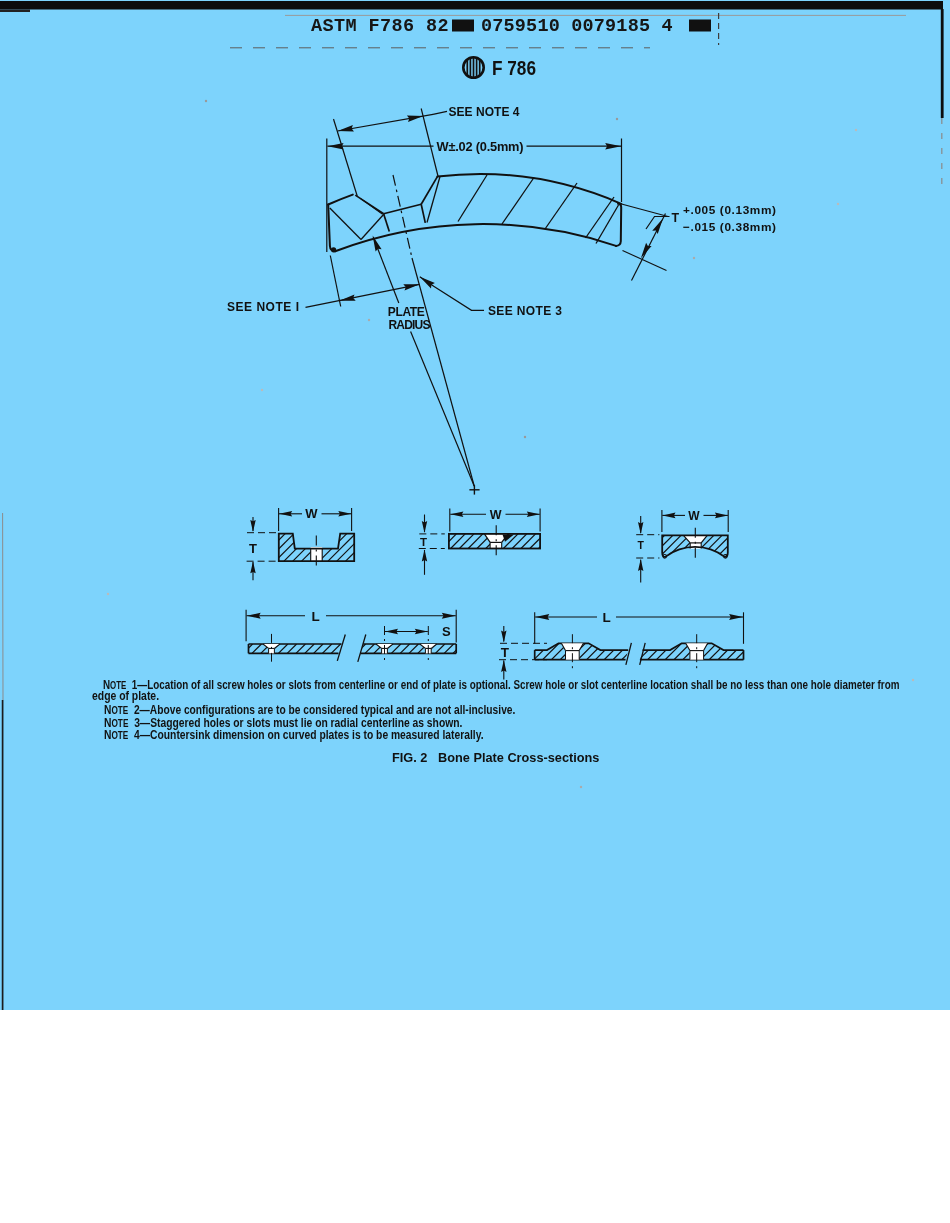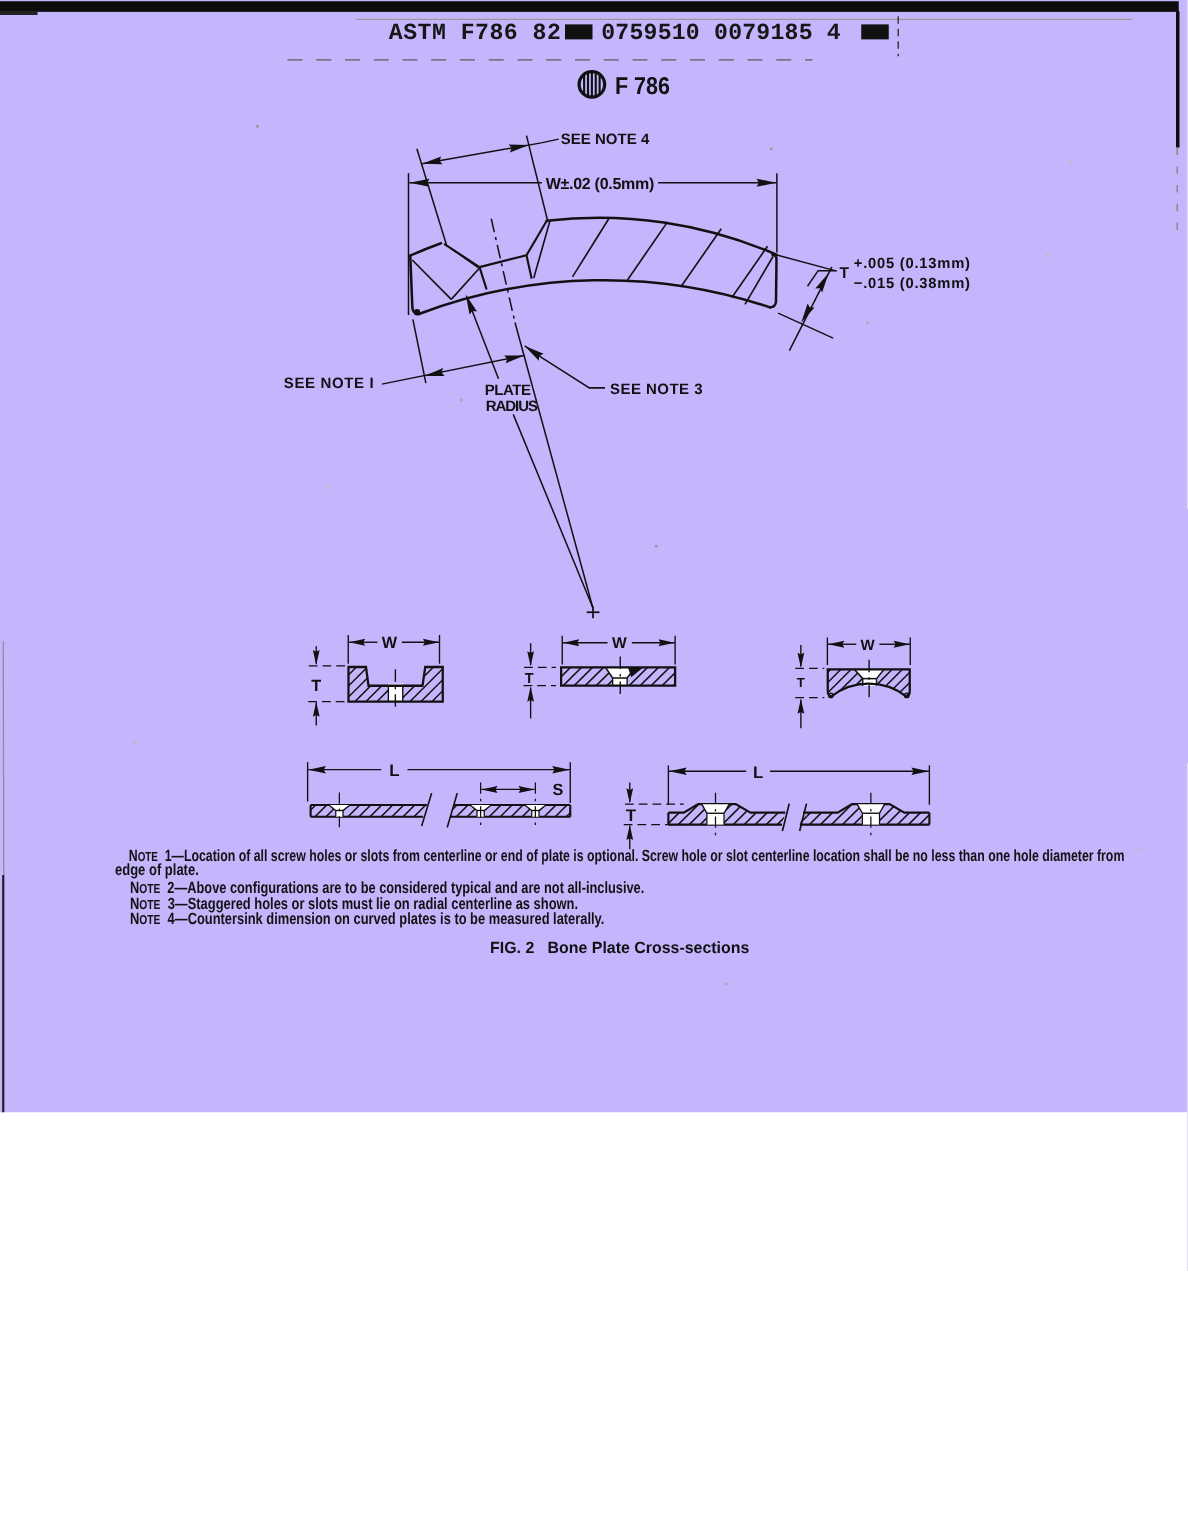--- a/index.html
+++ b/index.html
@@ -1,16 +1,16 @@
 <!DOCTYPE html>
 <html><head>
 <meta charset="utf-8">
 <style>
   html,body { margin:0; padding:0; background:#fff; }
-  #page { position:relative; width:950px; height:890px; background:#c4b5fd; overflow:hidden;
+  #page { position:relative; width:950px; height:1010px; background:#7dd3fc; overflow:hidden;
            font-family:"Liberation Sans", sans-serif; }
   .nl { position:absolute; white-space:nowrap; font-size:13px; line-height:13px; transform-origin:0 0; color:#121212; font-weight:bold; }
 </style>
 </head>
 <body>
 <div id="page">
 <svg width="950" height="1223" viewBox="0 0 950 1223" style="position:absolute;left:0;top:0">
 <rect x="0" y="1" width="943" height="8.5" fill="#0c0c0c"></rect>
 <rect x="0" y="9.5" width="30" height="2.5" fill="#222"></rect>
 <line x1="942.2" y1="9.0" x2="942.2" y2="118.0" stroke="#0d0d0d" stroke-width="2.8" stroke-linecap="butt"></line>

